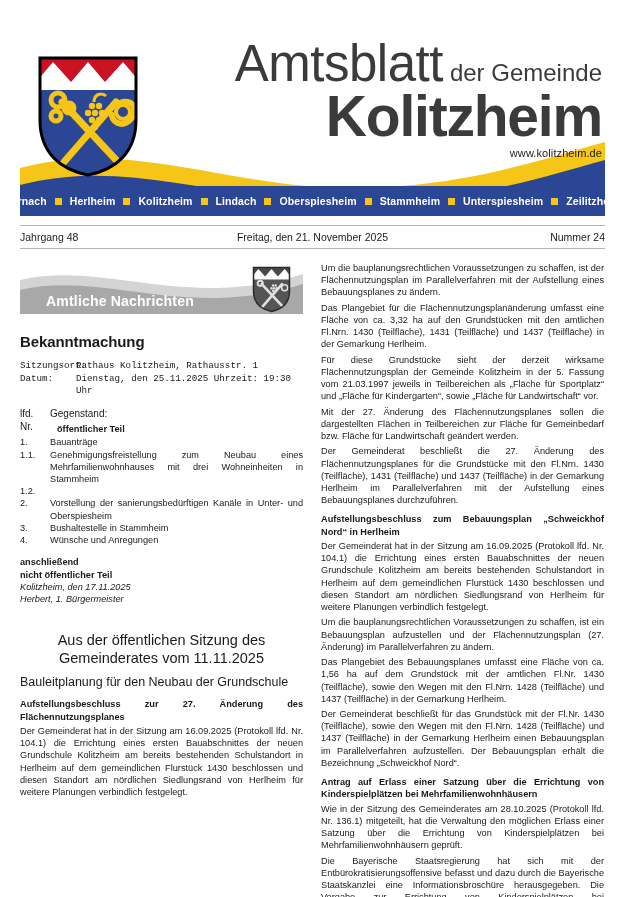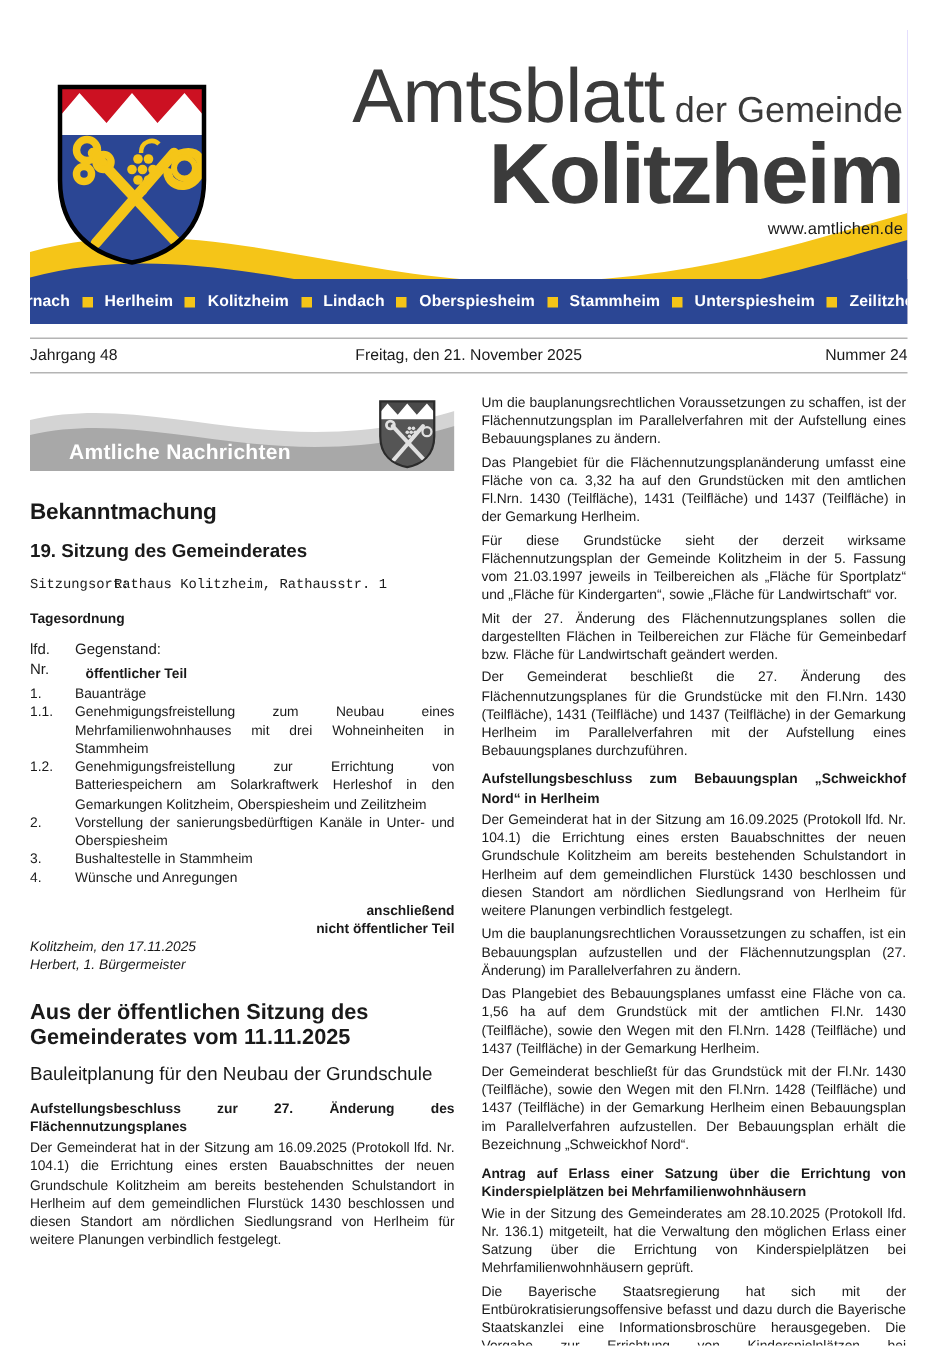--- a/index.html
+++ b/index.html
@@ -186,23 +186,24 @@
     letter-spacing: -0.1px;
   }
   h2.h-sub {
     font-size: 12.5px;
     font-weight: 700;
     margin: 0 0 9px 0;
     line-height: 1.2;
   }
   h2.h-big {
     font-size: 14.5px;
-    font-weight: 700;
-    margin: 17px 0 7px 0;
+    font-weight: 400;
+    margin: 27px 0 7px 0;
     line-height: 1.22;
+    text-align: center;
   }
   h3.h-med {
     font-size: 12.5px;
     font-weight: 400;
     margin: 0 0 8px 0;
     line-height: 1.25;
   }
   h4.h-bold {
     font-size: 9.2px;
     font-weight: 700;
@@ -250,21 +251,21 @@
     margin-bottom: 0;
   }
   .agenda-num  { width: 30px; flex: none; }
   .agenda-text { flex: 1; text-align: justify; }
 
   .closing-block {
     margin-top: 10px;
     font-size: 9.2px;
     line-height: 1.33;
   }
-  .closing-block .b { font-weight: 700; text-align: right; }
+  .closing-block .b { font-weight: 700; }
   .closing-block .i { font-style: italic; }
 
   p.para {
     margin: 0 0 3px 0;
     text-align: justify;
     font-size: 9.2px;
     line-height: 1.33;
   }
 </style>
 </head>
@@ -324,21 +325,21 @@
       </g>
       <path d="M4,4 L100,4 L100,66 C100,100 78,116 52,121 C26,116 4,100 4,66 Z" fill="none" stroke="#000000" stroke-width="3"></path>
     </svg>
   </div>
 
   <div class="masthead-titles">
     <div class="title-line1">
       <span class="title-amtsblatt">Amtsblatt</span><span class="title-dergemeinde">der Gemeinde</span>
     </div>
     <span class="title-kolitzheim">Kolitzheim</span>
-    <span class="title-url">www.amtlichen.de</span>
+    <span class="title-url">www.kolitzheim.de</span>
   </div>
 
   <div class="towns-bar">
     <div class="towns-inner" id="towns-inner">
         <span class="town-name">Gernach</span>
         <span class="town-sep"></span>
         <span class="town-name">Herlheim</span>
         <span class="town-sep"></span>
         <span class="town-name">Kolitzheim</span>
         <span class="town-sep"></span>
@@ -400,30 +401,32 @@
                 <circle cx="56" cy="66" r="3.2"></circle>
               <circle cx="63" cy="66" r="3.2"></circle>
             </g>
           </g>
           <path d="M4,4 L100,4 L100,66 C100,100 78,116 52,121 C26,116 4,100 4,66 Z" fill="none" stroke="#2b2b2b" stroke-width="4"></path>
         </svg>
       </div>
     </div>
 
     <h1 class="h-main">Bekanntmachung</h1>
-    <h2 class="h-sub">19. Sitzung des Gemeinderates</h2>
 
     <div class="meta-block" id="meta-block">
         <div class="meta-row">
           <span class="meta-key">Sitzungsort:</span>
           <span class="meta-val">Rathaus Kolitzheim, Rathausstr. 1</span>
         </div>
-      </div>
-
-    <div class="label-bold">Tagesordnung</div>
+        <div class="meta-row">
+          <span class="meta-key">Datum:</span>
+          <span class="meta-val">Dienstag, den 25.11.2025 Uhrzeit: 19:30 Uhr</span>
+        </div>
+      </div>
+
 
     <div class="agenda-head">
       <div class="ah-num">
         <span>lfd.</span>
         <span>Nr.</span>
       </div>
       <div class="agenda-text">Gegenstand:</div>
     </div>
 
     <div class="agenda-part top">öffentlicher Teil</div>
@@ -432,21 +435,20 @@
         <div class="agenda-row">
           <span class="agenda-num">1.</span>
           <span class="agenda-text">Bauanträge</span>
         </div>
         <div class="agenda-row">
           <span class="agenda-num">1.1.</span>
           <span class="agenda-text">Genehmigungsfreistellung zum Neubau eines Mehrfamilienwohnhauses mit drei Wohneinheiten in Stammheim</span>
         </div>
         <div class="agenda-row">
           <span class="agenda-num">1.2.</span>
-          <span class="agenda-text">Genehmigungsfreistellung zur Errichtung von Batteriespeichern am Solarkraftwerk Herleshof in den Gemarkungen Kolitzheim, Oberspiesheim und Zeilitzheim</span>
         </div>
         <div class="agenda-row">
           <span class="agenda-num">2.</span>
           <span class="agenda-text">Vorstellung der sanierungsbedürftigen Kanäle in Unter- und Oberspiesheim</span>
         </div>
         <div class="agenda-row">
           <span class="agenda-num">3.</span>
           <span class="agenda-text">Bushaltestelle in Stammheim</span>
         </div>
         <div class="agenda-row">

